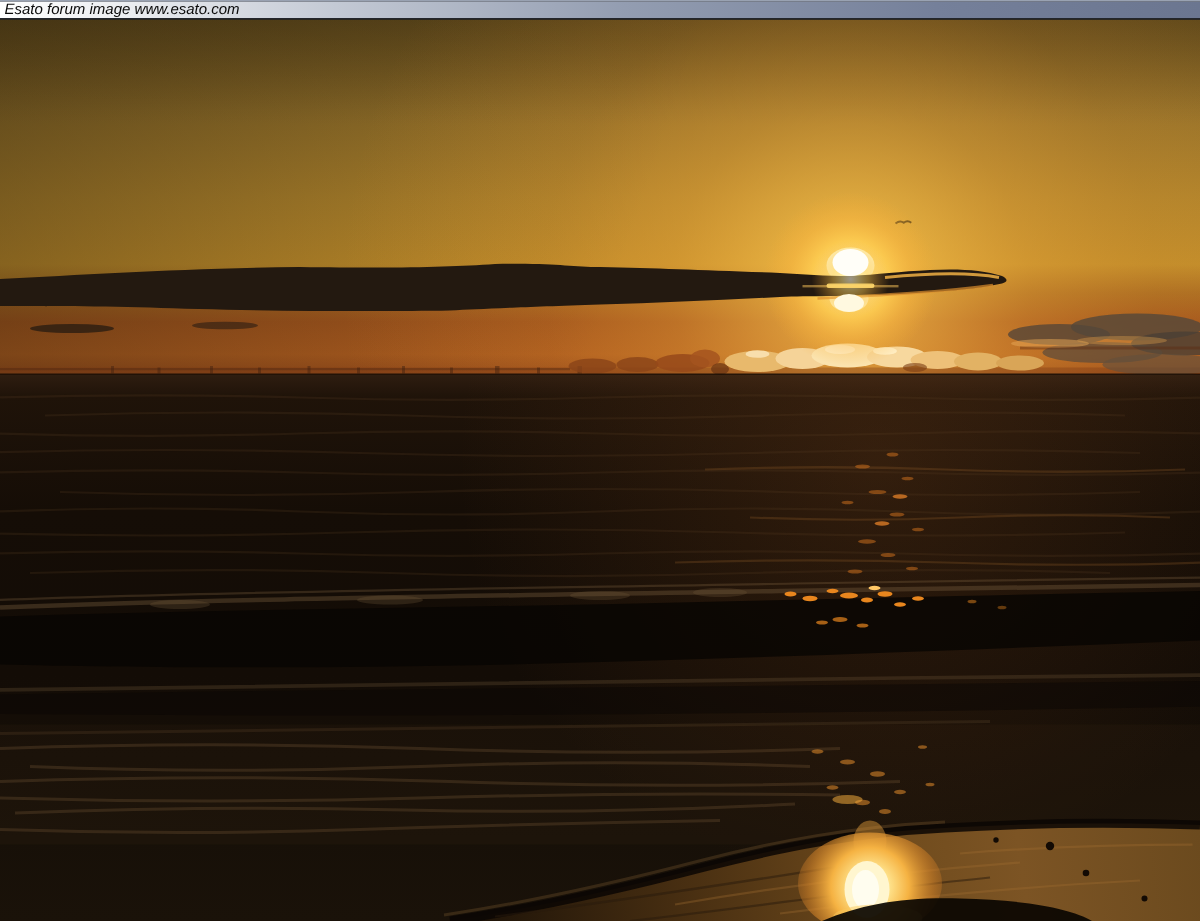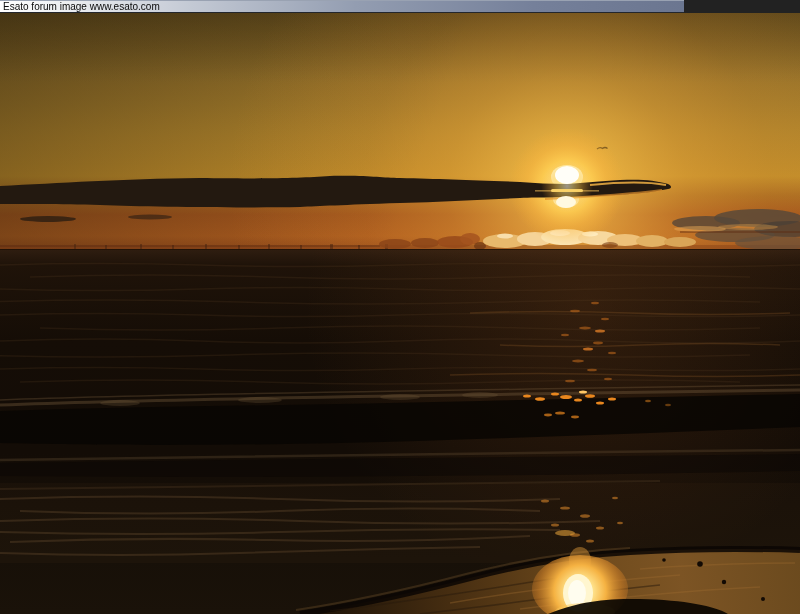--- a/index.html
+++ b/index.html
@@ -1,25 +1,25 @@
 <!DOCTYPE html>
 <html><head>
 <meta charset="utf-8">
 <style>
   html,body{margin:0;padding:0;background:#222;}
   .stage{
     width:800px;height:614px;overflow:hidden;position:relative;
     font-family:"Liberation Sans",sans-serif;
   }
   .bar{
-    box-sizing:border-box;height:13px;width:684px;
+    box-sizing:border-box;height:13px;width:800px;
     background:linear-gradient(90deg,#ffffff 0%,#eceef1 10%,#c3c9d4 28%,#939db1 52%,#75809a 78%,#6b7690 100%);
     border-top:1px solid #99a2b2;
     border-bottom:1px solid #23262c;
-    position:relative;z-index:2;
+    position:relative;z-index:2;font-style:italic;
   }
   .bar-text{
     display:block;
     font-size:10px;line-height:11px;color:#0a0a0a;
     padding-left:3px;letter-spacing:0;
     white-space:nowrap;
   }
   .photo{
     width:800px;height:601px;position:relative;background:#150d07;
   }

